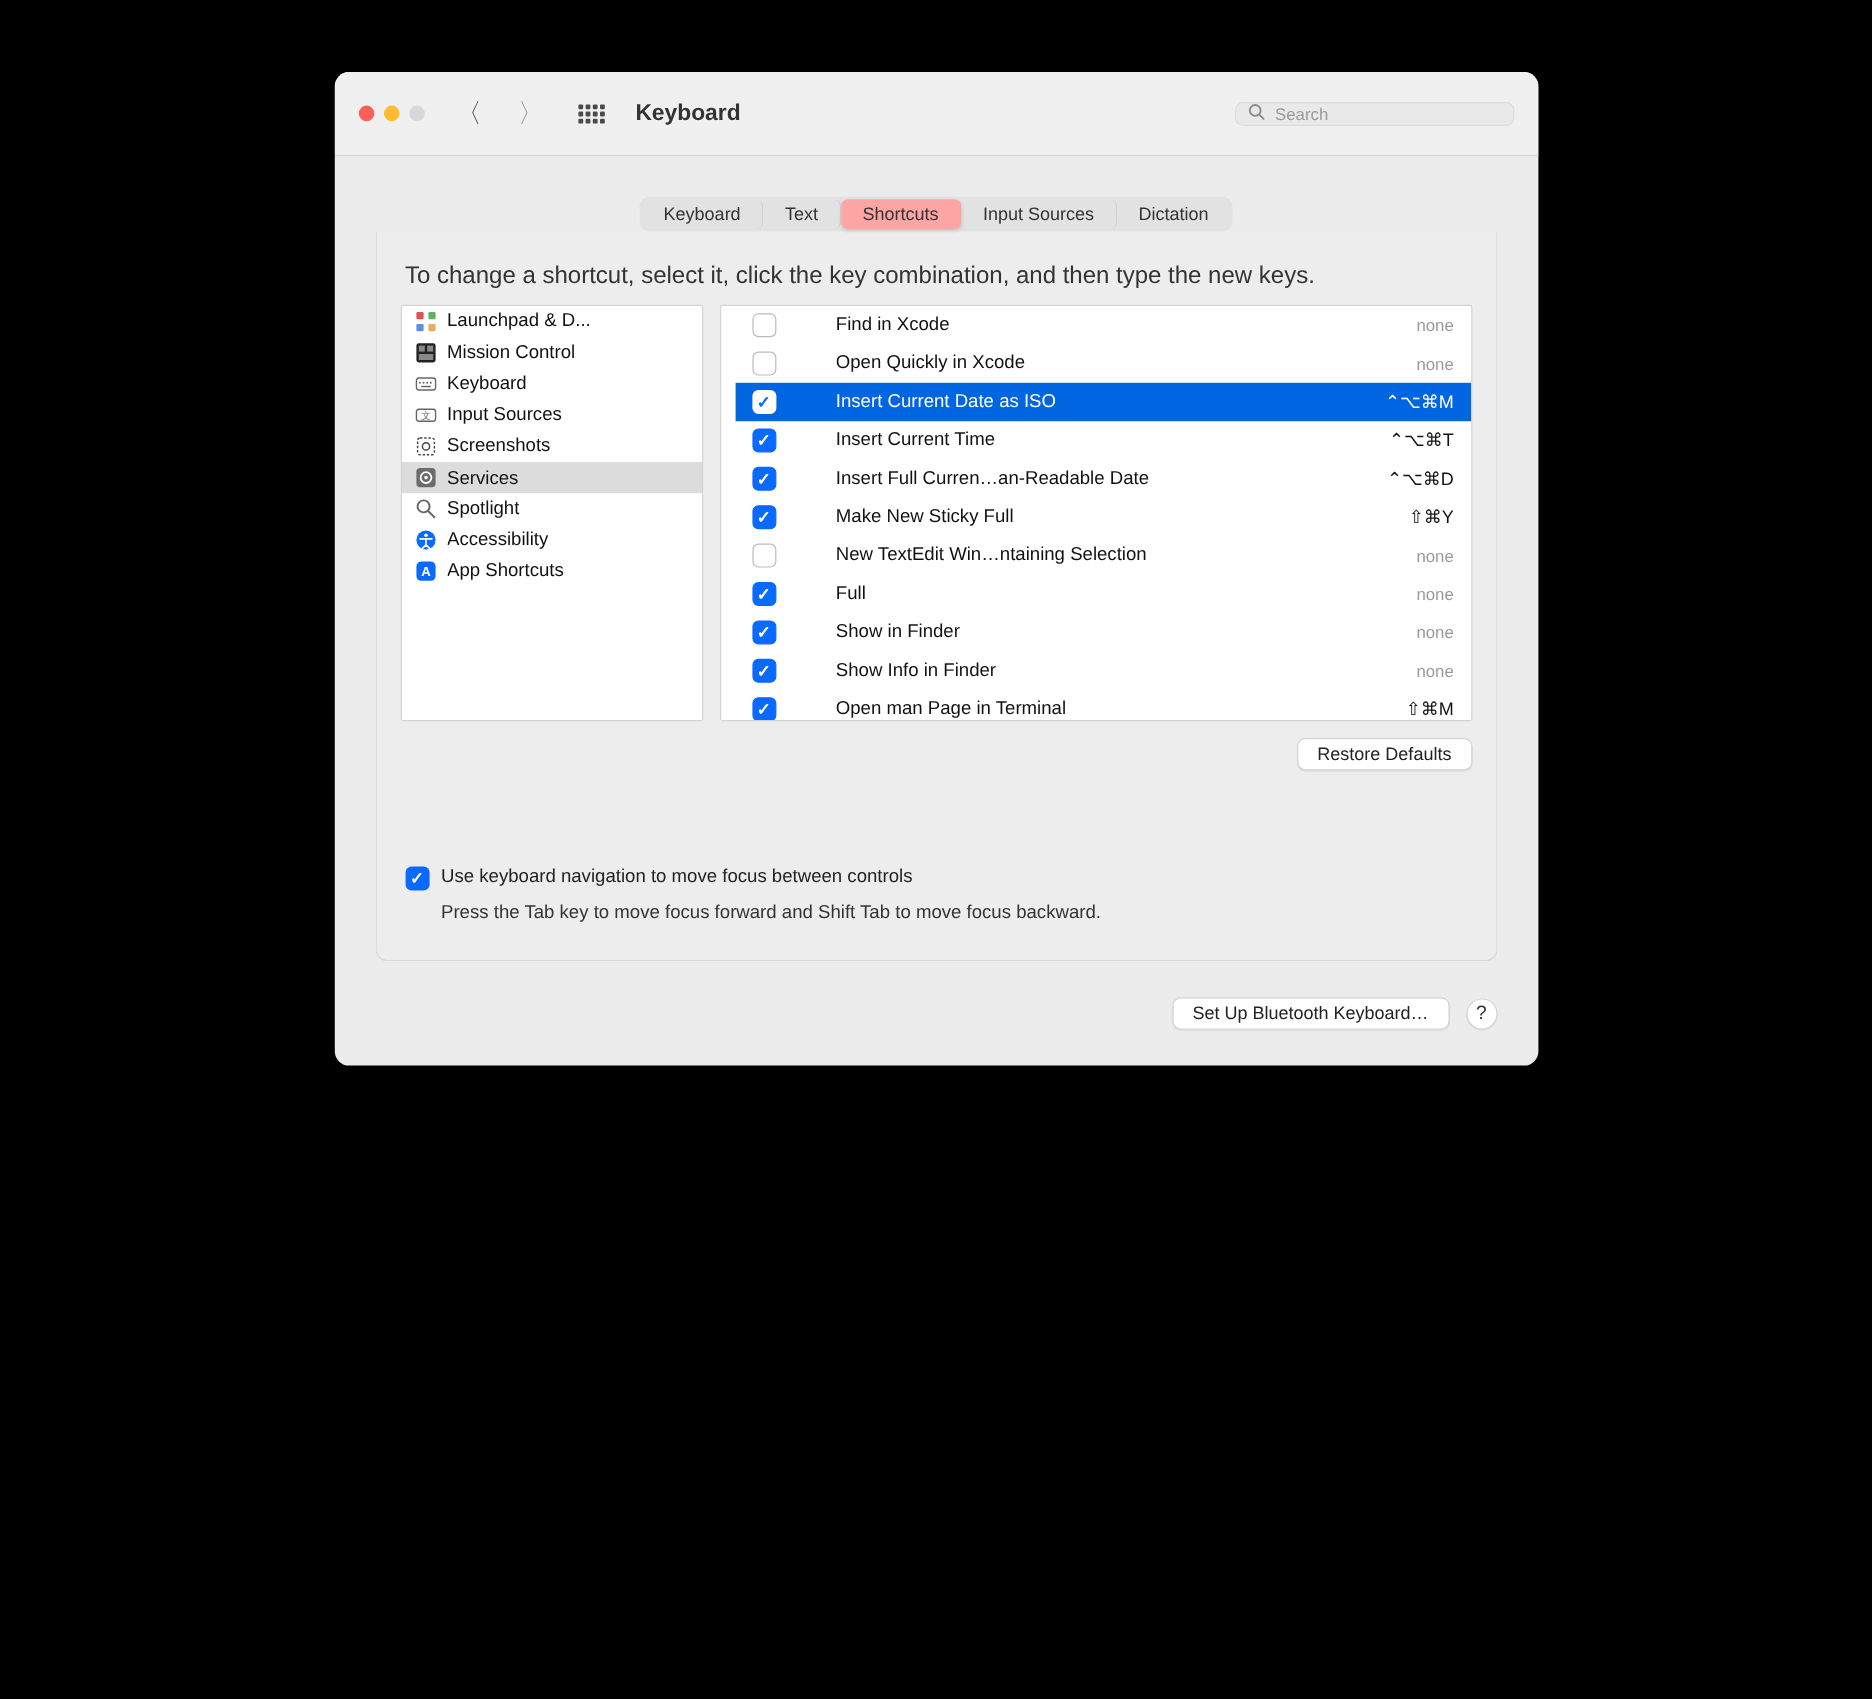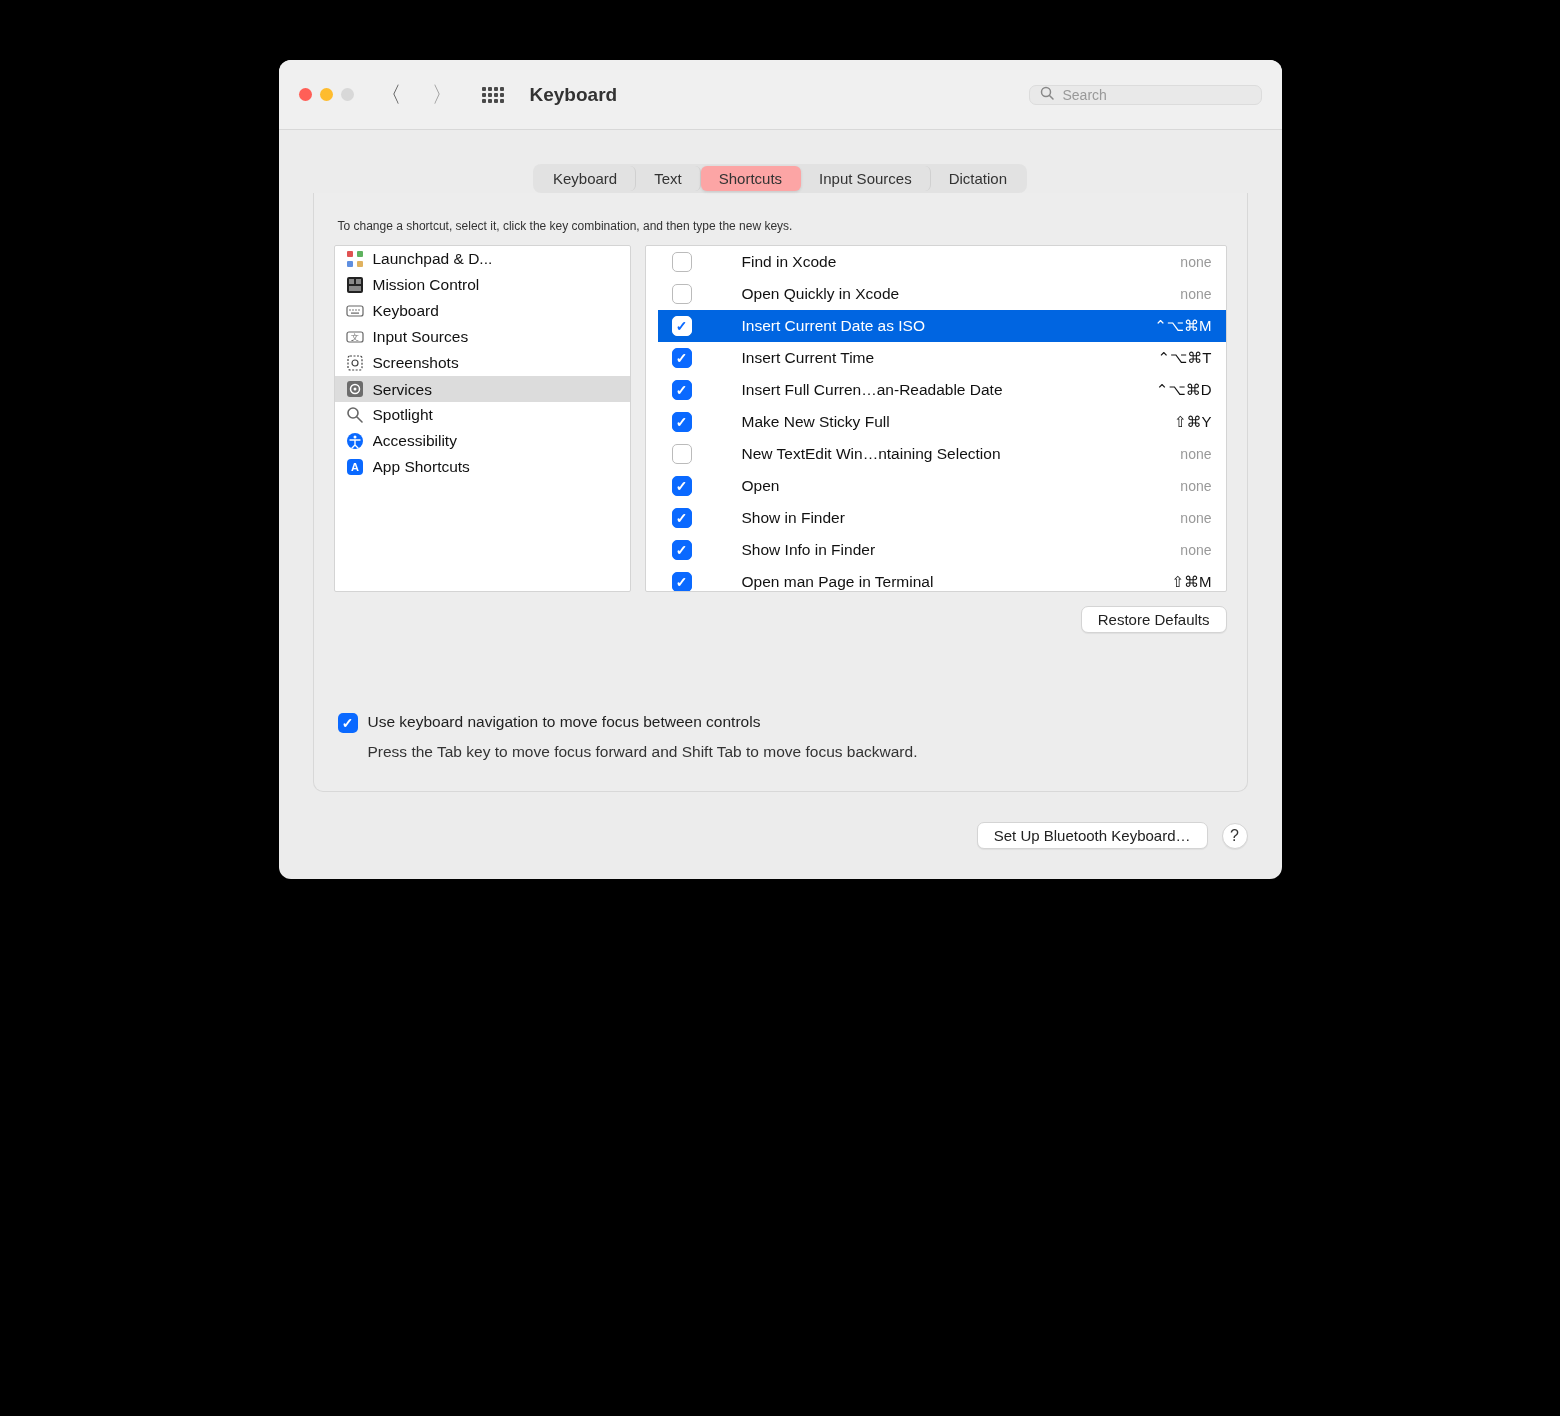--- a/index.html
+++ b/index.html
@@ -55,25 +55,25 @@
     padding: 4px 18px; font-size: 15px; color: #333; border-radius: 6px;
     border-right: 1px solid #d0d0d0; cursor: default;
   }
   .tab:last-child { border-right: none; }
   .tab.selected { background: #fca5a5; box-shadow: 0 1px 3px rgba(0,0,0,.12); border-right-color: transparent; }
 
   .panel {
     margin: 0 34px 30px; background: #ededed; border: 1px solid #d8d8d8;
     border-top: none; border-radius: 0 0 10px 10px; padding: 26px 20px 30px;
   }
-  .instruction { font-size: 12px; color: #333; margin-bottom: 12px; padding-left: 4px; }
+  .instruction { font-size: 20px; color: #333; margin-bottom: 12px; padding-left: 4px; }
 
   .split { display: flex; gap: 14px; }
   .sidebar {
-    width: 297px; height: 347px; background: #fff; border: 1px solid #d4d4d4;
+    width: 252px; height: 347px; background: #fff; border: 1px solid #d4d4d4;
     border-radius: 2px; overflow-y: auto;
   }
   .side-item {
     display: flex; align-items: center; gap: 8px; padding: 3px 10px;
     font-size: 15.5px; color: #111;
   }
   .side-item.selected { background: #dcdcdc; align-items: flex-end; }
   .side-icon { width: 20px; height: 20px; display: flex; align-items: center; justify-content: center; flex-shrink:0; }
   .side-label { white-space: nowrap; overflow: hidden; text-overflow: ellipsis; }
 
@@ -298,21 +298,21 @@
             <div class="label">Make New Sticky Full</div>
             <div class="shortcut">⇧⌘Y</div>
           </div>
           <div class="row">
             <div class="cb"></div>
             <div class="label">New TextEdit Win…ntaining Selection</div>
             <div class="shortcut none">none</div>
           </div>
           <div class="row">
             <div class="cb checked"></div>
-            <div class="label">Open</div>
+            <div class="label">Full</div>
             <div class="shortcut none">none</div>
           </div>
           <div class="row">
             <div class="cb checked"></div>
             <div class="label">Show in Finder</div>
             <div class="shortcut none">none</div>
           </div>
           <div class="row">
             <div class="cb checked"></div>
             <div class="label">Show Info in Finder</div>

